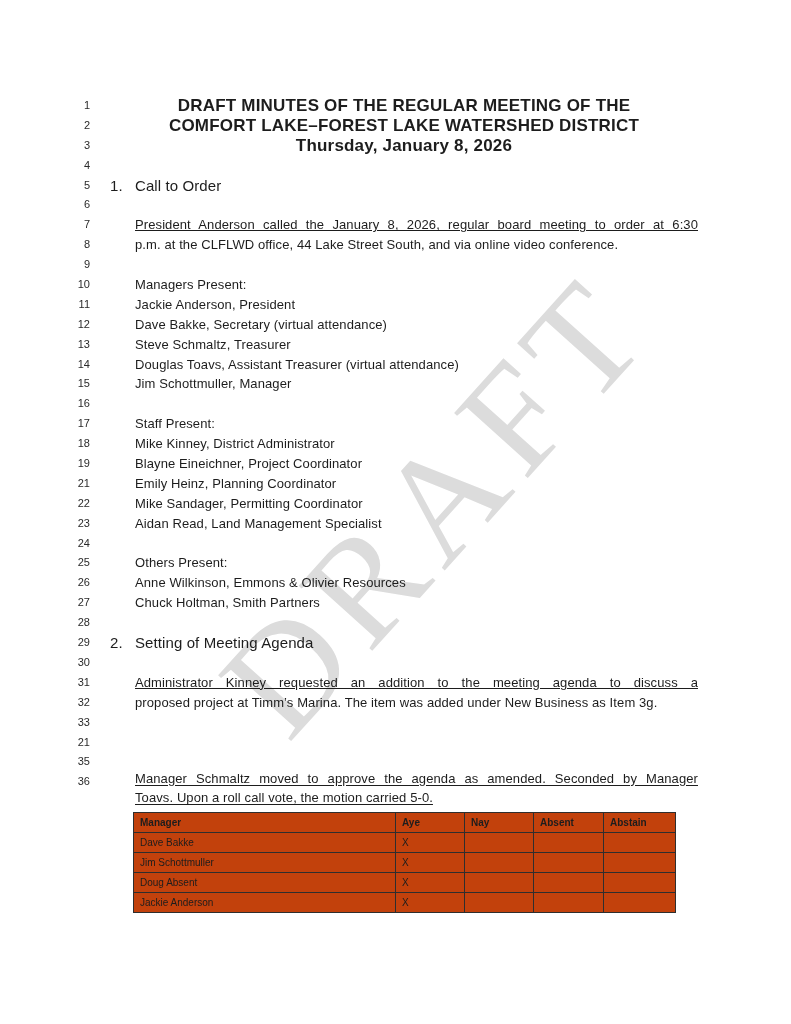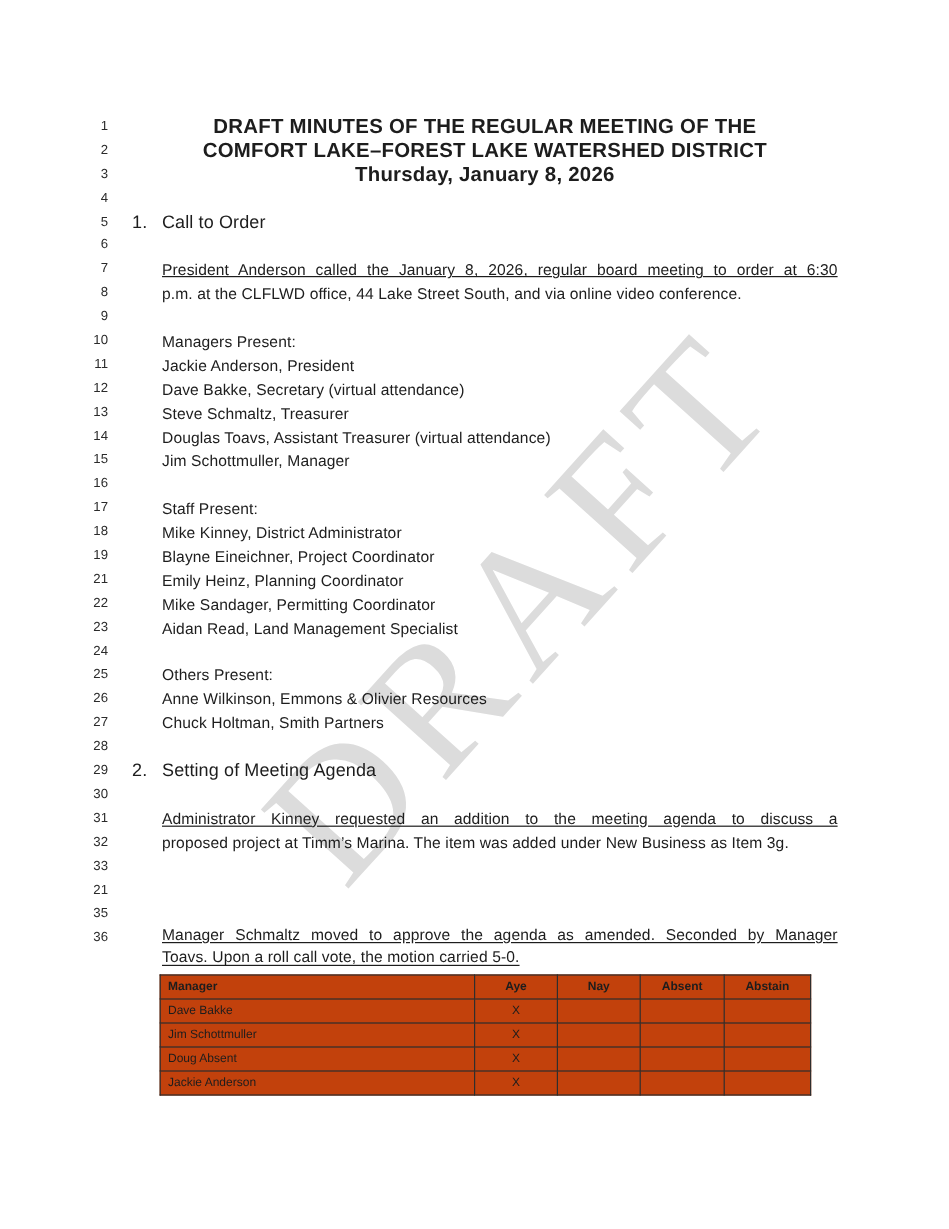--- a/index.html
+++ b/index.html
@@ -61,21 +61,21 @@
     table-layout:fixed;
     z-index:1;
     font-size:10px;
     background:#c2410c;
   }
   .vote-table th,.vote-table td{
     border:1px solid #2e2e2e;
     height:19px;
     padding:0 6px;
     font-weight:normal;
-    text-align:center;
+    text-align:left;
     overflow:hidden;
     white-space:nowrap;
   }
   .vote-table th{font-weight:bold;}
   .vote-table th:first-child,.vote-table td:first-child{text-align:left;}
   .vote-table col.c-manager{width:262px;}
   .vote-table col.c-aye{width:69px;}
   .vote-table col.c-nay{width:69px;}
   .vote-table col.c-absent{width:70px;}
   .vote-table col.c-abstain{width:72px;}

